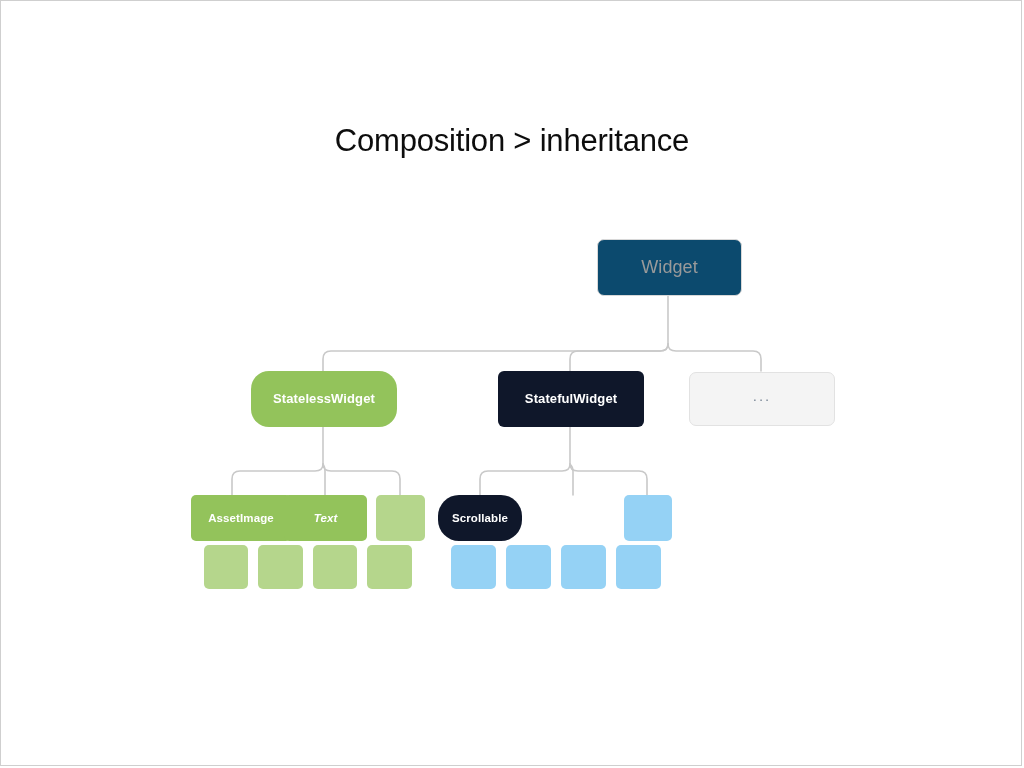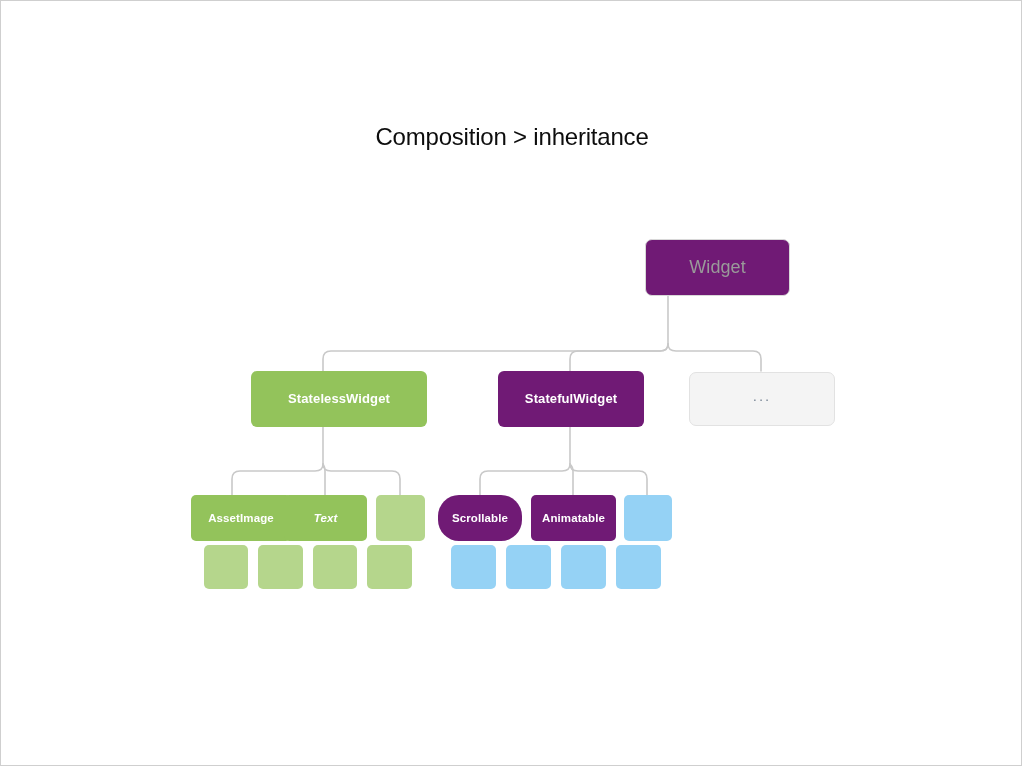--- a/index.html
+++ b/index.html
@@ -22,21 +22,21 @@
     background: #ffffff;
     box-sizing: border-box;
     overflow: hidden;
   }
   #slide-title {
     position: absolute;
     left: 0;
     top: 122px;
     width: 1022px;
     text-align: center;
-    font-size: 24px;
+    font-size: 31px;
     font-weight: 500;
     letter-spacing: -0.2px;
     color: #0d0d0d;
     font-family: "Liberation Sans", sans-serif;
   }
 
   
   #connectors {
     position: absolute;
     left: 0;
@@ -54,40 +54,39 @@
     justify-content: center;
     border-radius: 6px;
     font-size: 13px;
     font-weight: bold;
     color: #ffffff;
     text-align: center;
     line-height: 1.1;
     letter-spacing: 0.1px;
   }
   .node.root {
-    background: #701a75;
+    background: #0c4a6e;
     border: 1px solid #d8d8d8;
     color: #9a9a9a;
     font-weight: normal;
     font-size: 18px;
     border-radius: 7px;
-    margin-left: 48px;
   }
   .node.placeholder {
     background: #f4f4f4;
     border: 1px solid #e2e2e2;
     border-radius: 7px;
     color: #7d8a99;
     font-weight: normal;
     font-size: 15px;
     letter-spacing: 2px;
     padding-bottom: 6px;
   }
   .node.green { background: #93c35b; }
-  .node.blue  { background: #701a75; }
+  .node.blue  { background: #0f172a; }
   .node.green-light { background: #b5d68c; }
   .node.blue-light  { background: #95d2f5; }
   .node.leaf { border-radius: 5px; font-size: 11.5px; }
   .node.tile { border-radius: 5px; }
 </style>
 </head>
 <body>
 
 <div id="slide">
 
@@ -111,21 +110,21 @@
       <path d="M 479,494 L 479,478 Q 479,470 487,470 L 561,470 Q 569,470 569,463"></path>
       <path d="M 572,494 L 572,470 Q 572,466 569,463"></path>
       <path d="M 646,494 L 646,478 Q 646,470 638,470 L 577,470 Q 569,470 569,463"></path>
     </g>
   </svg>
 
   <div class="node root" style="left:596px; top:238px; width:145px; height:57px;">
     <span>Widget</span>
   </div>
 
-  <div class="node green" style="left:250px; top:370px; width:176px; height:56px;">
+  <div class="node green" style="left:250px; top:370px; width:146px; height:56px;border-radius:18px;">
     <span>StatelessWidget</span>
   </div>
 
   <div class="node blue" style="left:497px; top:370px; width:146px; height:56px;">
     <span>StatefulWidget</span>
   </div>
 
   <div class="node placeholder" style="left:688px; top:371px; width:146px; height:54px;">
     <span>...</span>
   </div>
@@ -139,23 +138,20 @@
   </div>
 
   <div class="node green-light leaf" style="left:375px; top:494px; width:49px; height:46px;">
     <span></span>
   </div>
 
   <div class="node blue leaf" style="left:437px; top:494px; width:84px; height:46px;border-radius:21px;">
     <span>Scrollable</span>
   </div>
 
-  <div class="node blue leaf" style="left:530px; top:494px; width:85px; height:46px;">
-    <span>Animatable</span>
-  </div>
 
   <div class="node blue-light leaf" style="left:623px; top:494px; width:48px; height:46px;">
     <span></span>
   </div>
 
   <div class="node green-light tile" style="left:203px; top:544px; width:44px; height:44px;"></div>
   <div class="node green-light tile" style="left:257px; top:544px; width:45px; height:44px;"></div>
   <div class="node green-light tile" style="left:312px; top:544px; width:44px; height:44px;"></div>
   <div class="node green-light tile" style="left:366px; top:544px; width:45px; height:44px;"></div>
 

